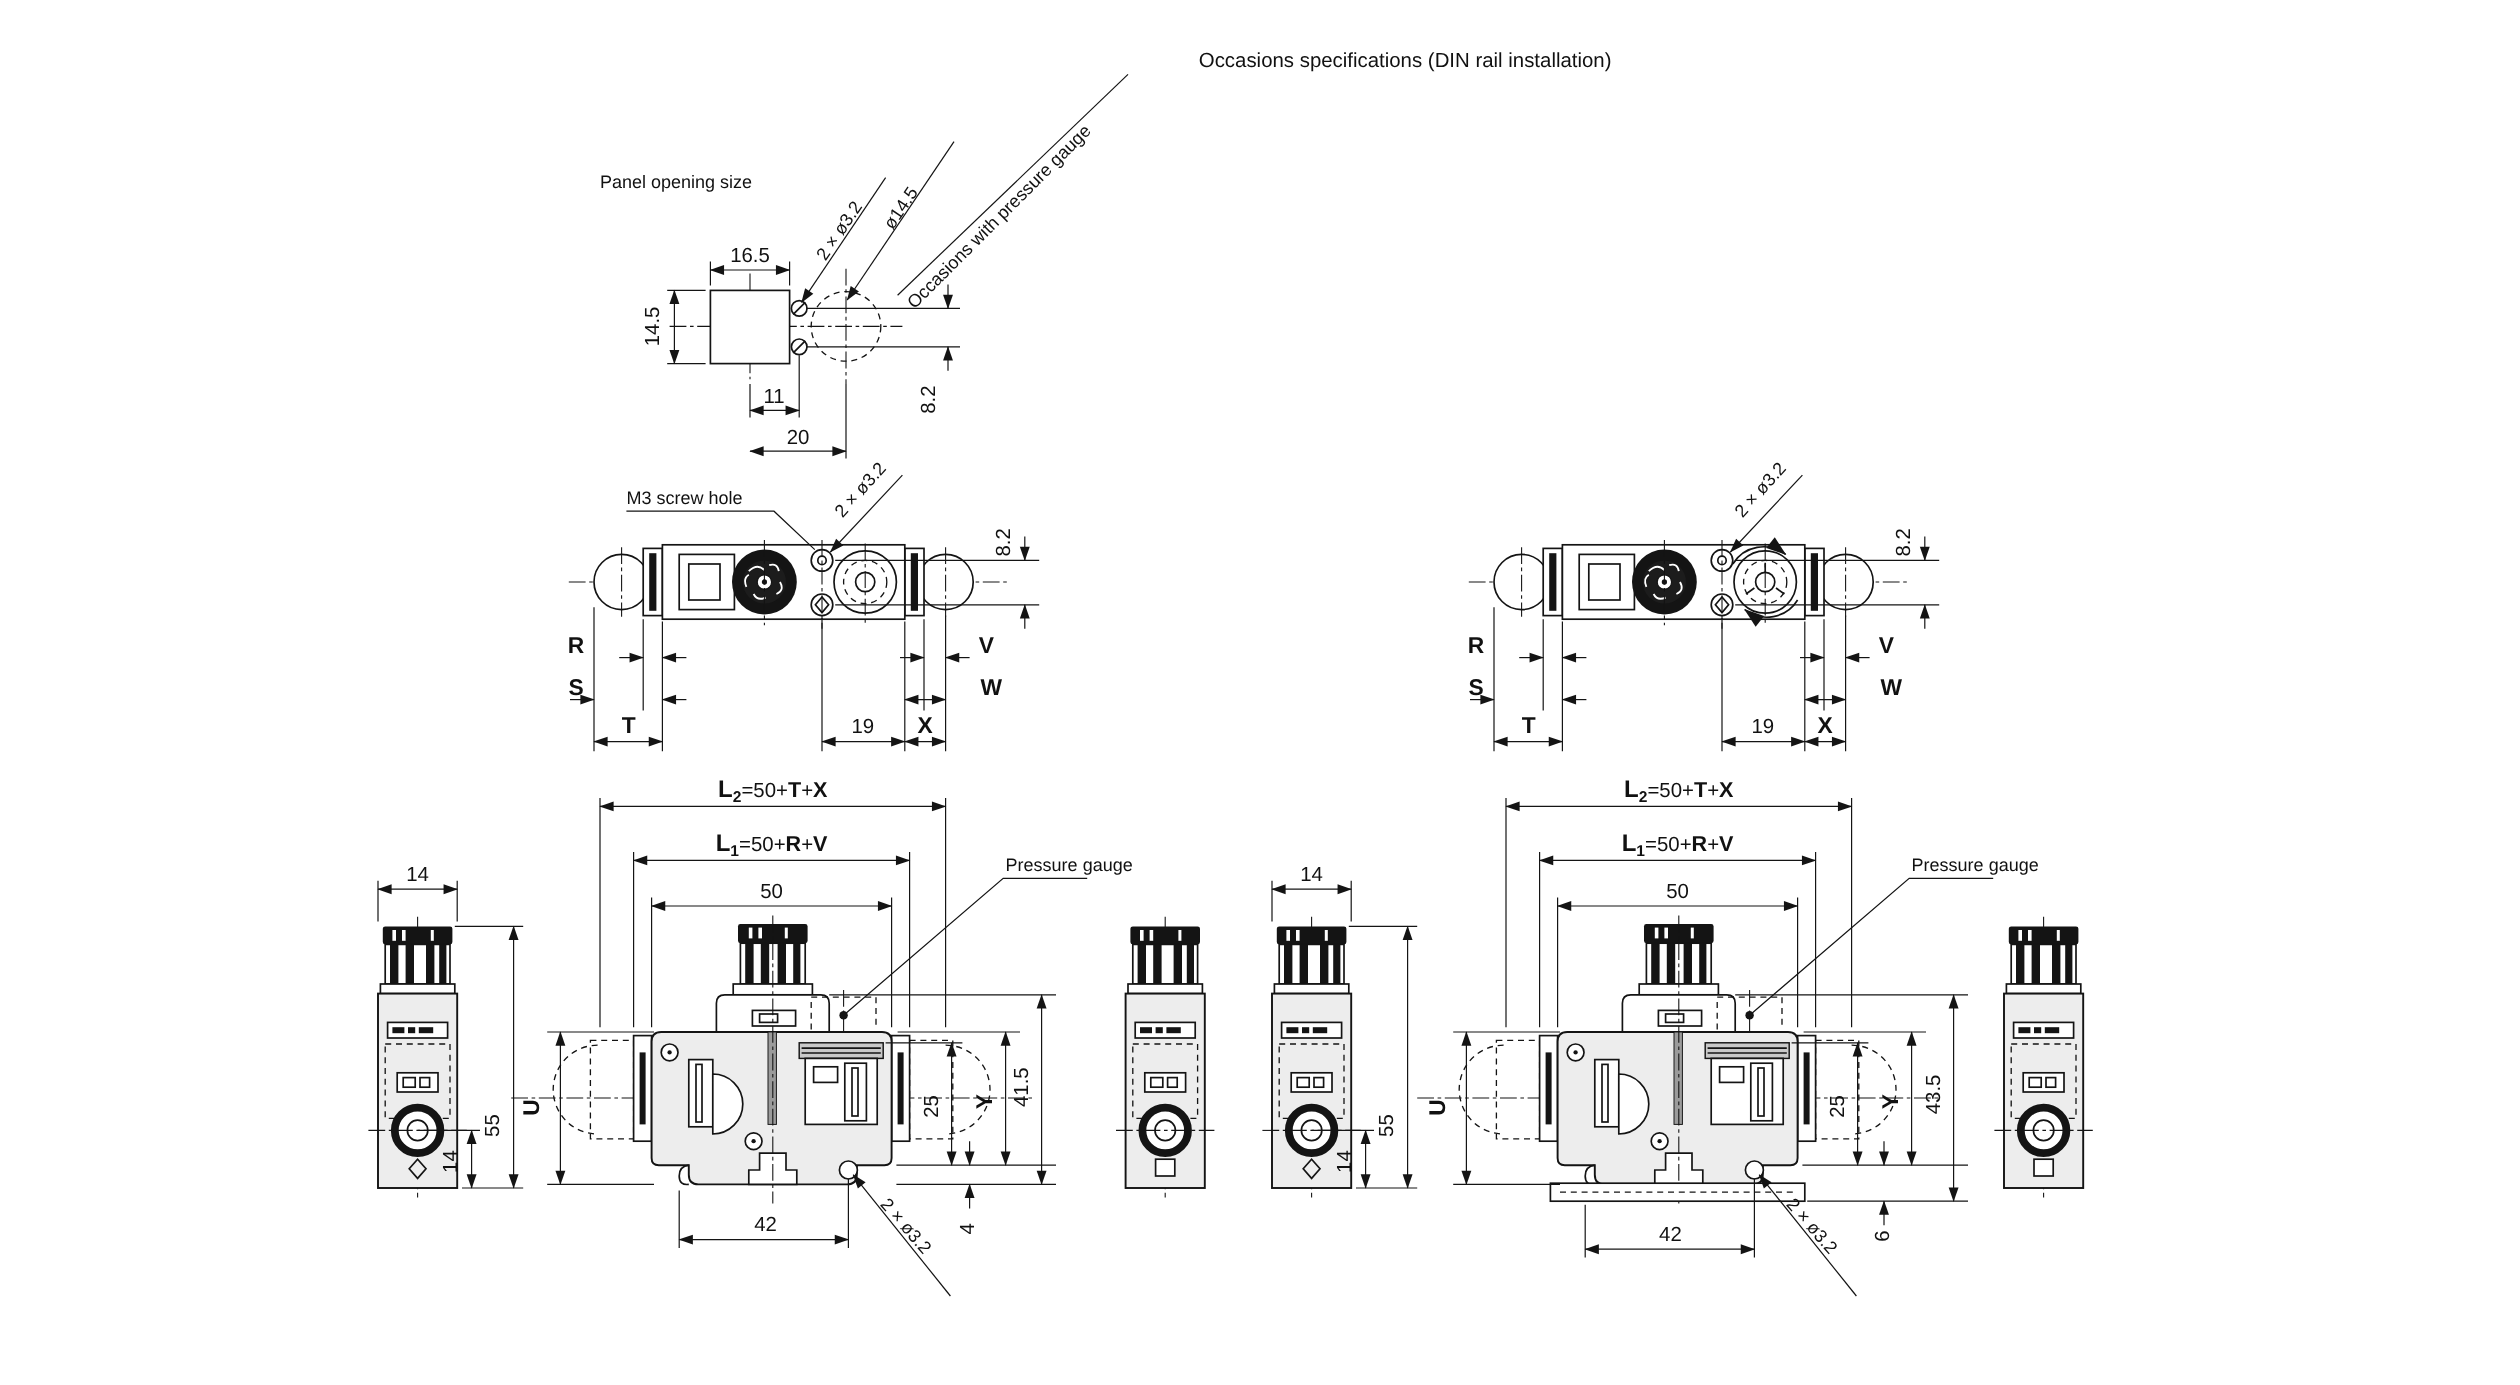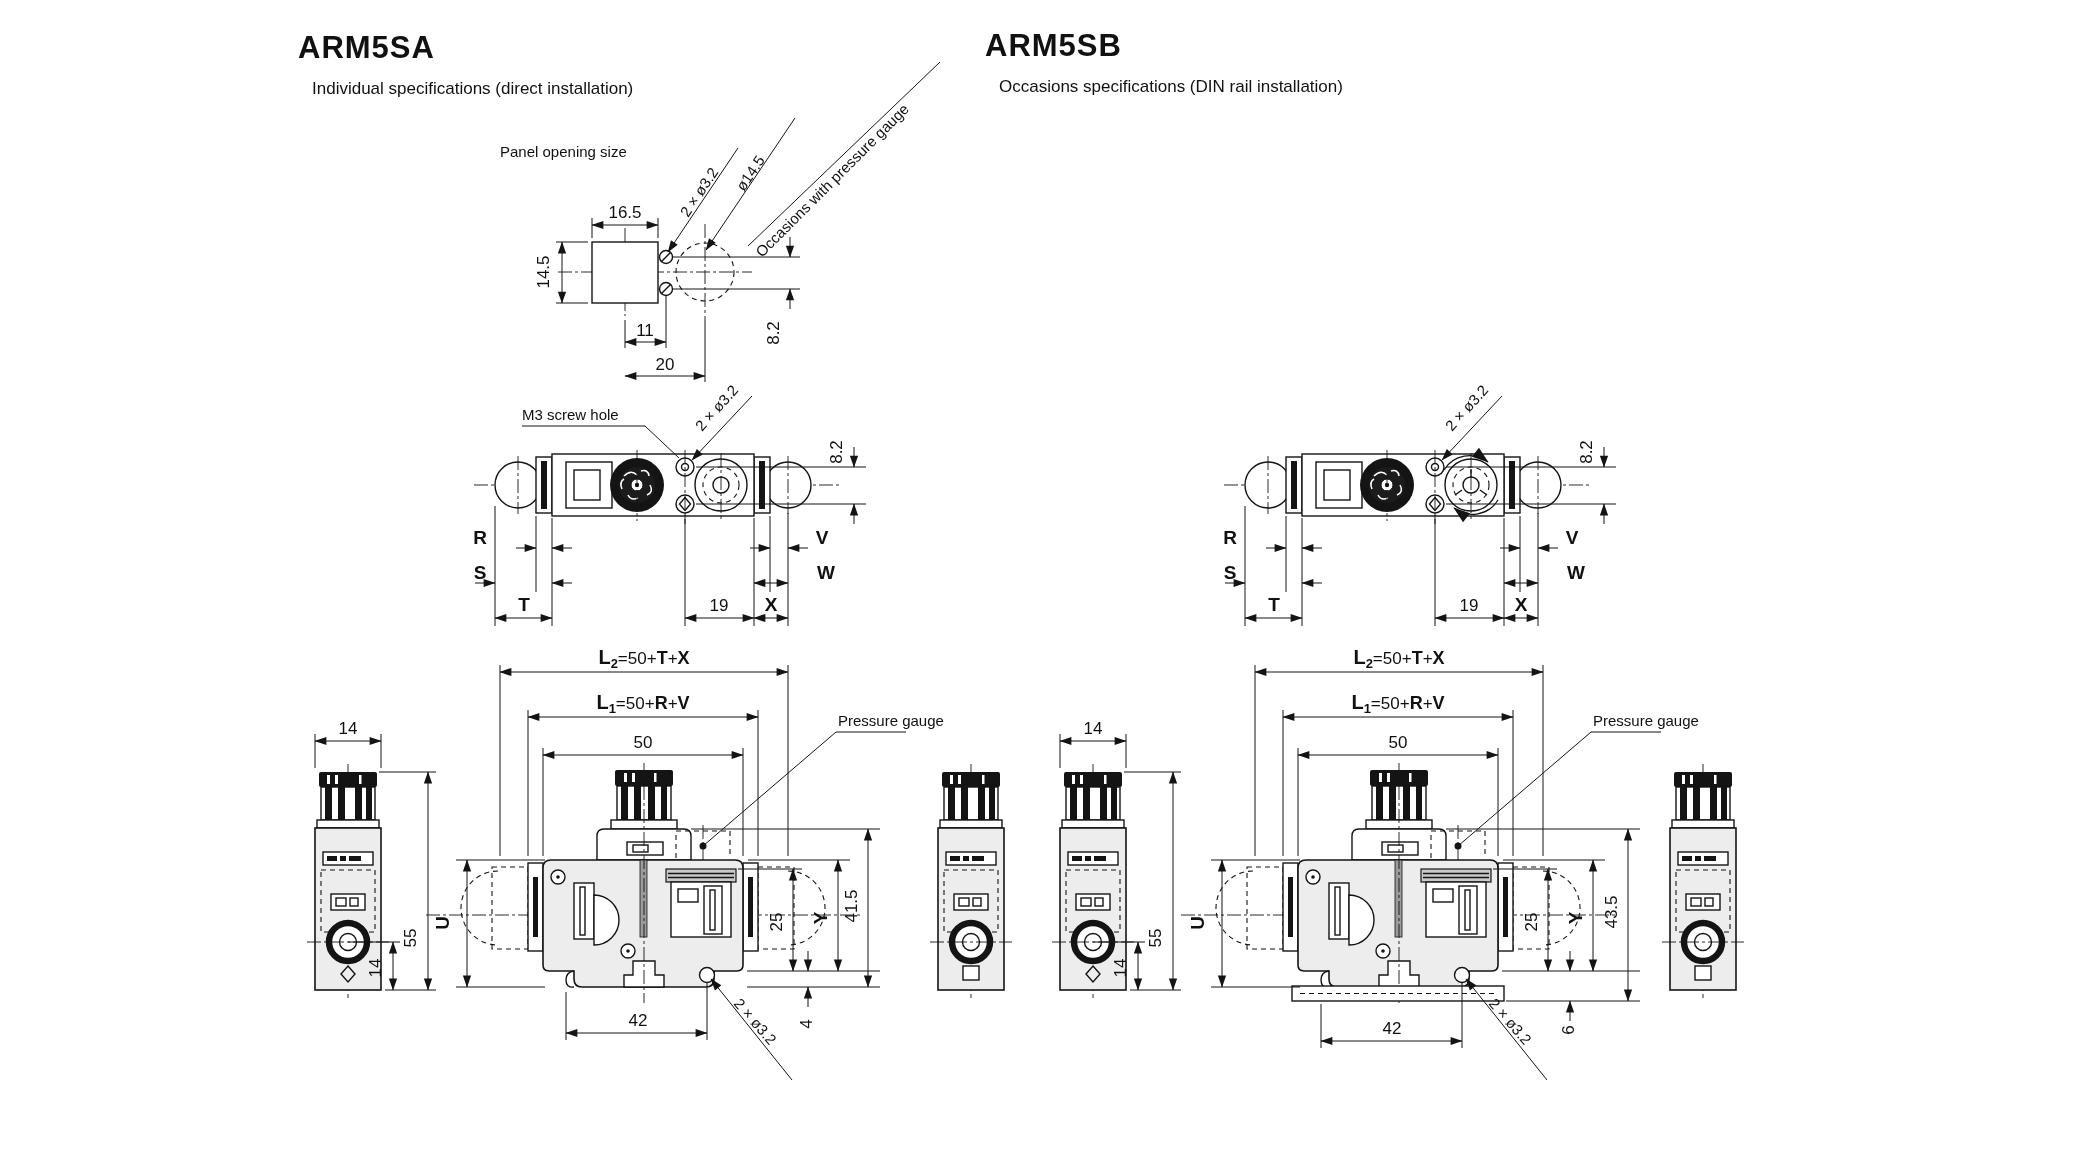--- a/index.html
+++ b/index.html
@@ -25,26 +25,21 @@
   .ts-sub{ font:bold 13px "Liberation Sans", sans-serif; }
   .ts-r  { font:17px "Liberation Sans", sans-serif; }
   .ts-v  { font:bold 18px "Liberation Sans", sans-serif; }
   .mid { text-anchor:middle; }
 </style>
 </head>
 <body>
 
 <div class="page">
 
-  <div class="hdr" style="left:298px; top:30px;">
-    <p class="t1">ARM5SA</p>
-    <p class="t2">Individual specifications (direct installation)</p>
-  </div>
   <div class="hdr" style="left:985px; top:28px;">
-    <p class="t1">ARM5SB</p>
     <p class="t2">Occasions specifications (DIN rail installation)</p>
   </div>
 
   <svg class="art" width="2100" height="1154" viewBox="0 0 2100 1154">
     <defs>
       <marker id="ar" viewBox="0 0 12 12" refX="11" refY="6" markerWidth="13" markerHeight="13" orient="auto-start-reverse">
         <path d="M0.5,2.2 L11.5,6 L0.5,9.8 Z" fill="#141414"></path>
       </marker>
 
       <g id="sym-top">

